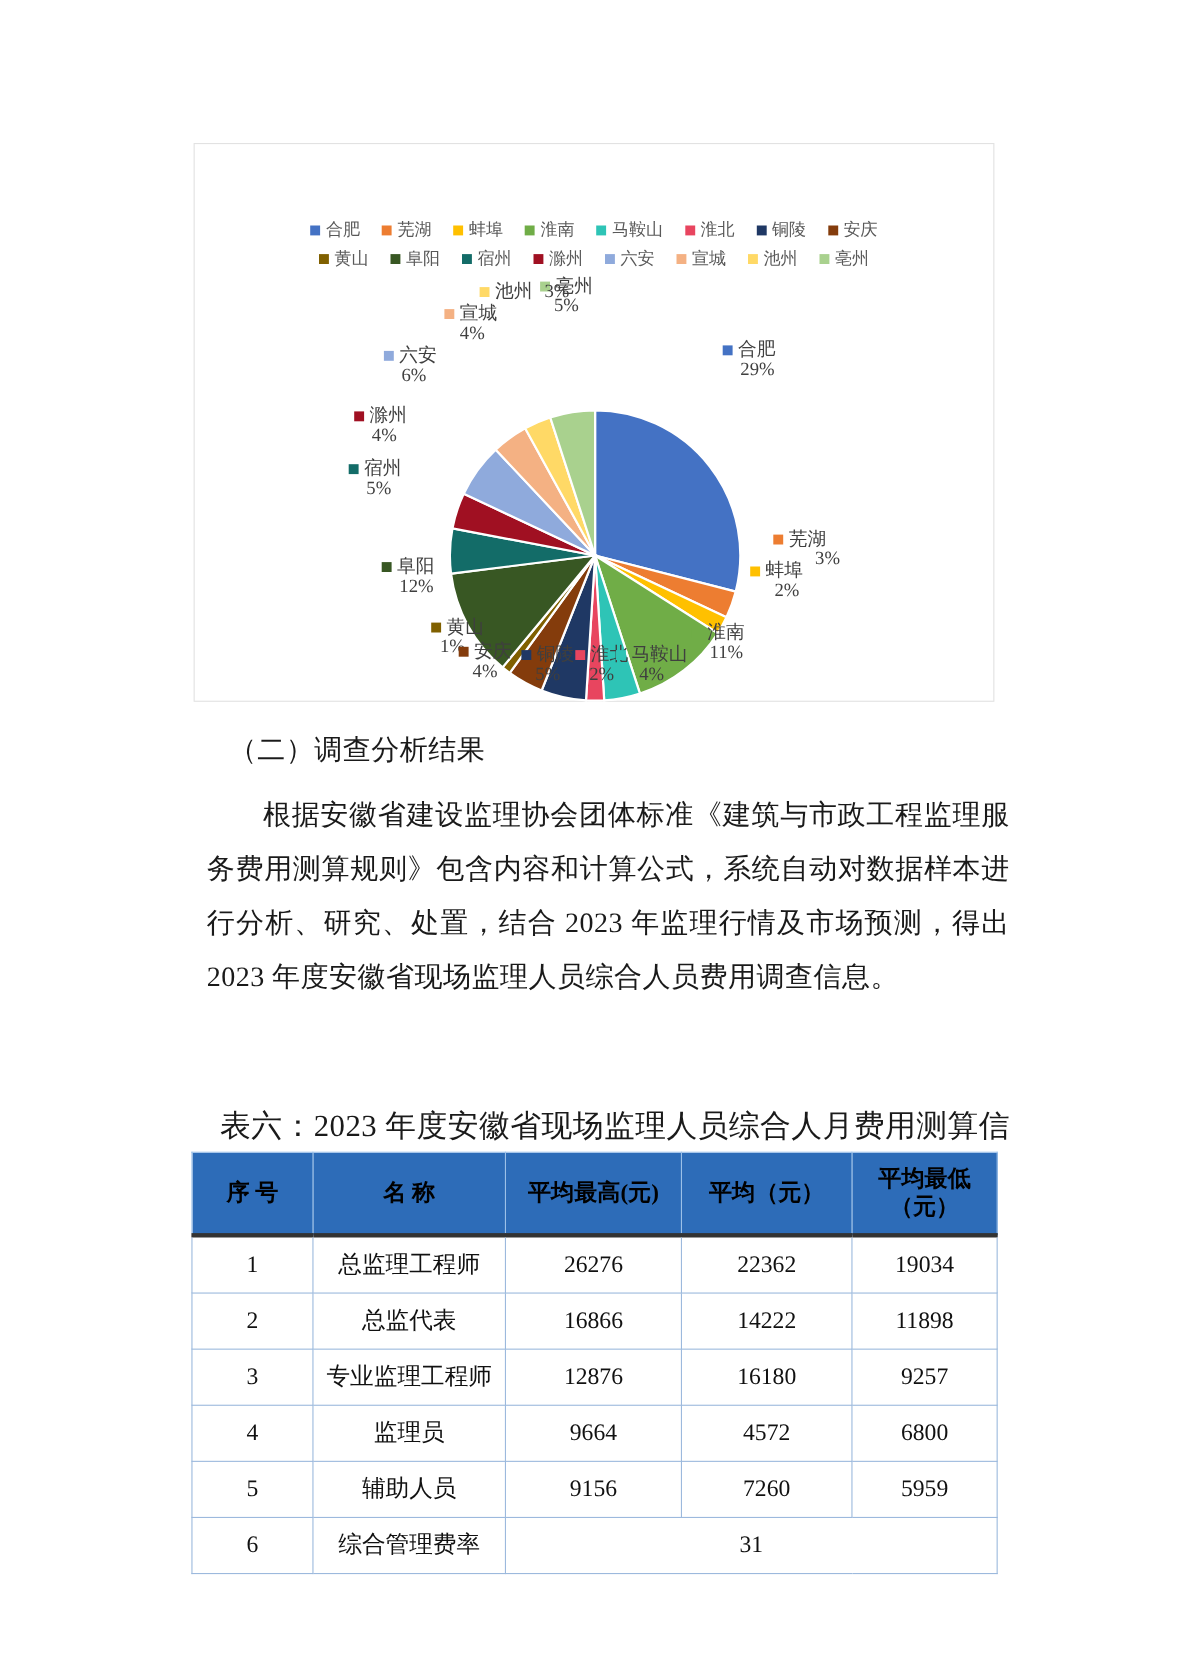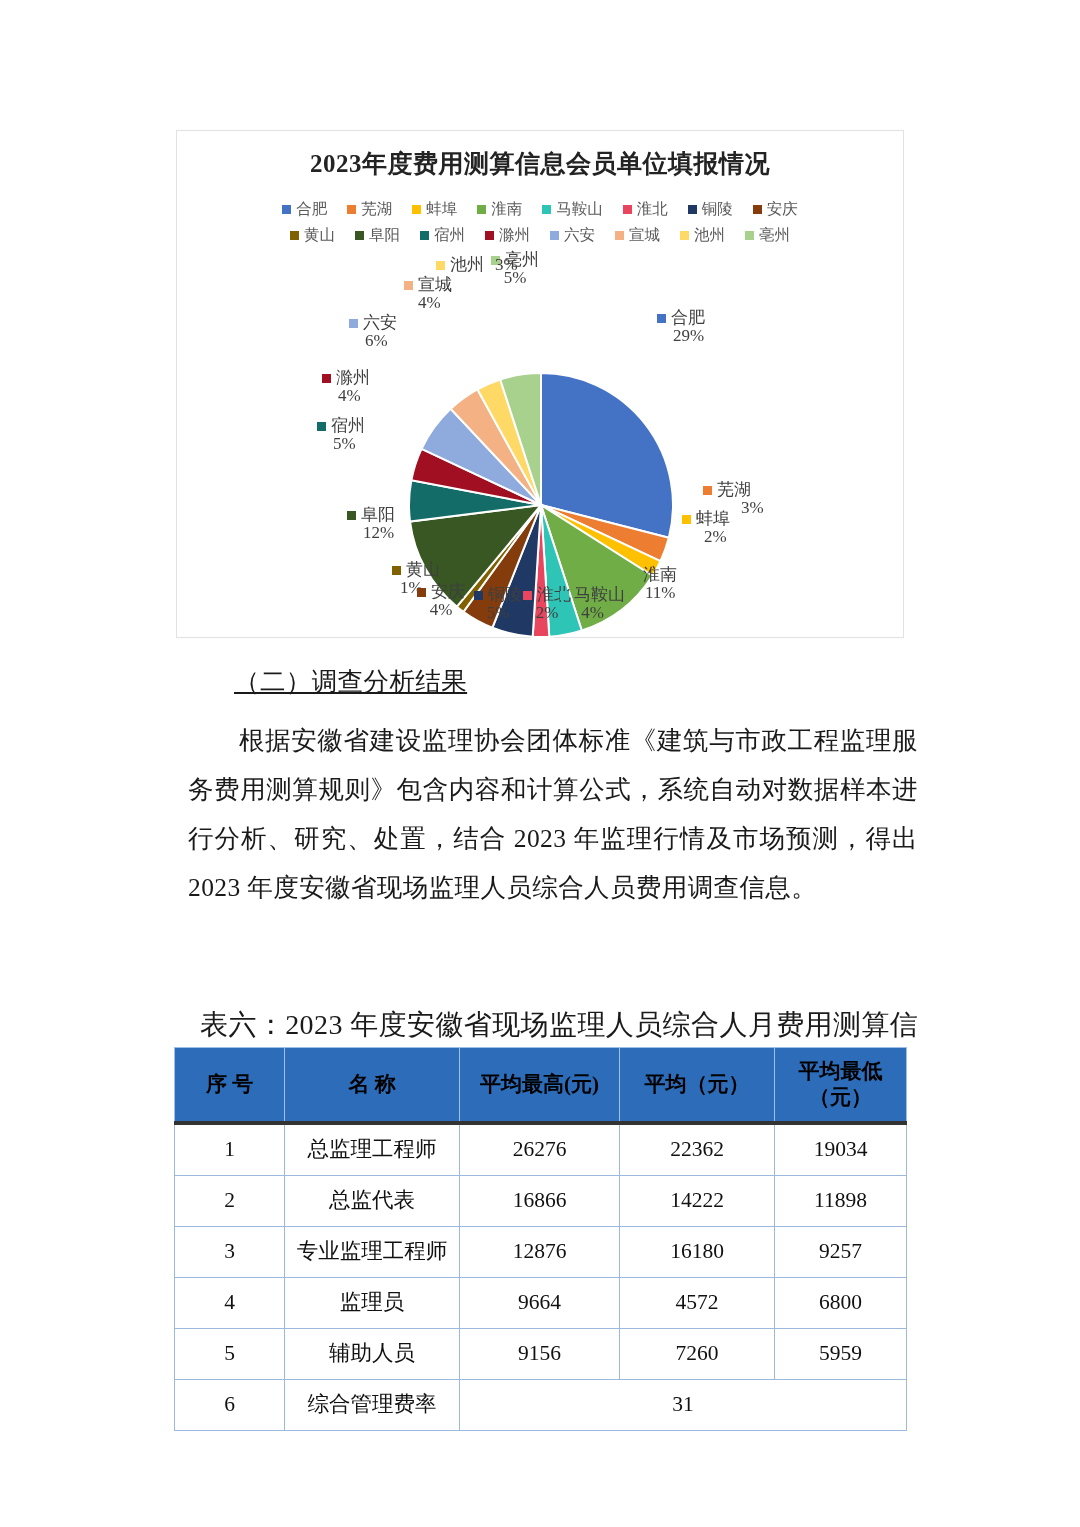--- a/index.html
+++ b/index.html
@@ -108,24 +108,23 @@
   
   .para {
     position: absolute;
     font-family: "Liberation Serif", "DejaVu Serif", serif;
     font-size: 25.5px;
     line-height: 49px;
     color: #1a1a1a;
     letter-spacing: 0.4px;
   }
   #para-heading {
-    left: 234px;
+    left: 208px;
     top: 657px;
     width: 700px;
-    text-decoration: underline;
   }
   #para-body {
     left: 176px;
     top: 716px;
     width: 730px;
     text-align: justify;
     text-justify: inter-character;
     text-indent: 51px;
     margin-left: 12px;
   }
@@ -171,21 +170,20 @@
     line-height: 1.25;
     color: #111;
     height: 32px;
   }
 </style>
 </head>
 <body>
 
 <div id="chart-figure">
 
-  <div id="chart-title">2023年度费用测算信息会员单位填报情况</div>
 
   <div id="chart-legend">
     <div class="legend-row">
       <span class="legend-item">
           <i class="legend-swatch" style="background:#4472C4"></i>
           <span>合肥</span>
         </span>
       <span class="legend-item">
           <i class="legend-swatch" style="background:#ED7D31"></i>
           <span>芜湖</span>

